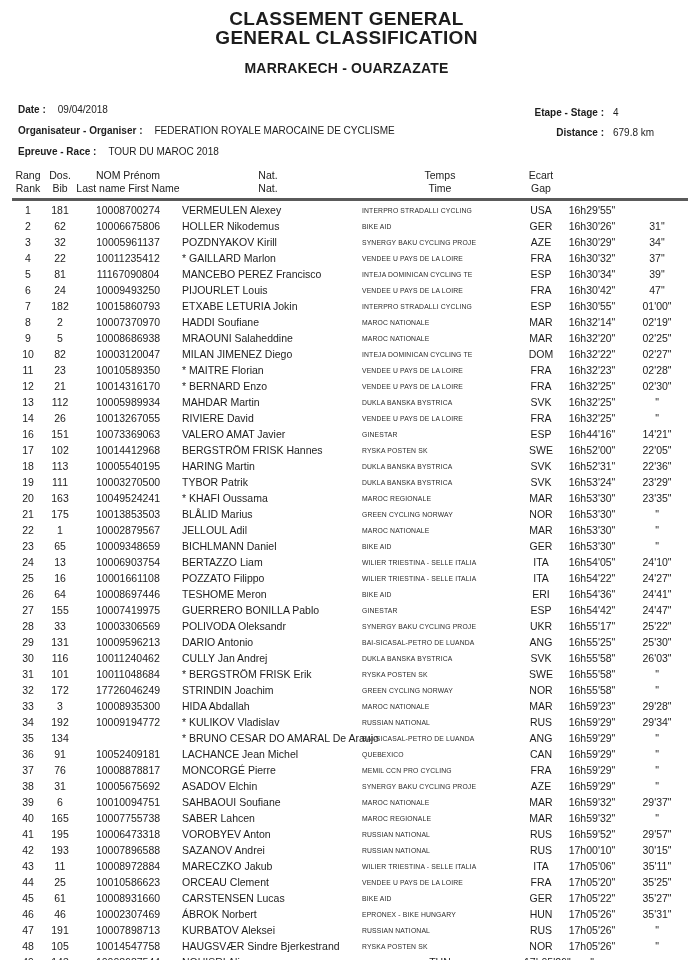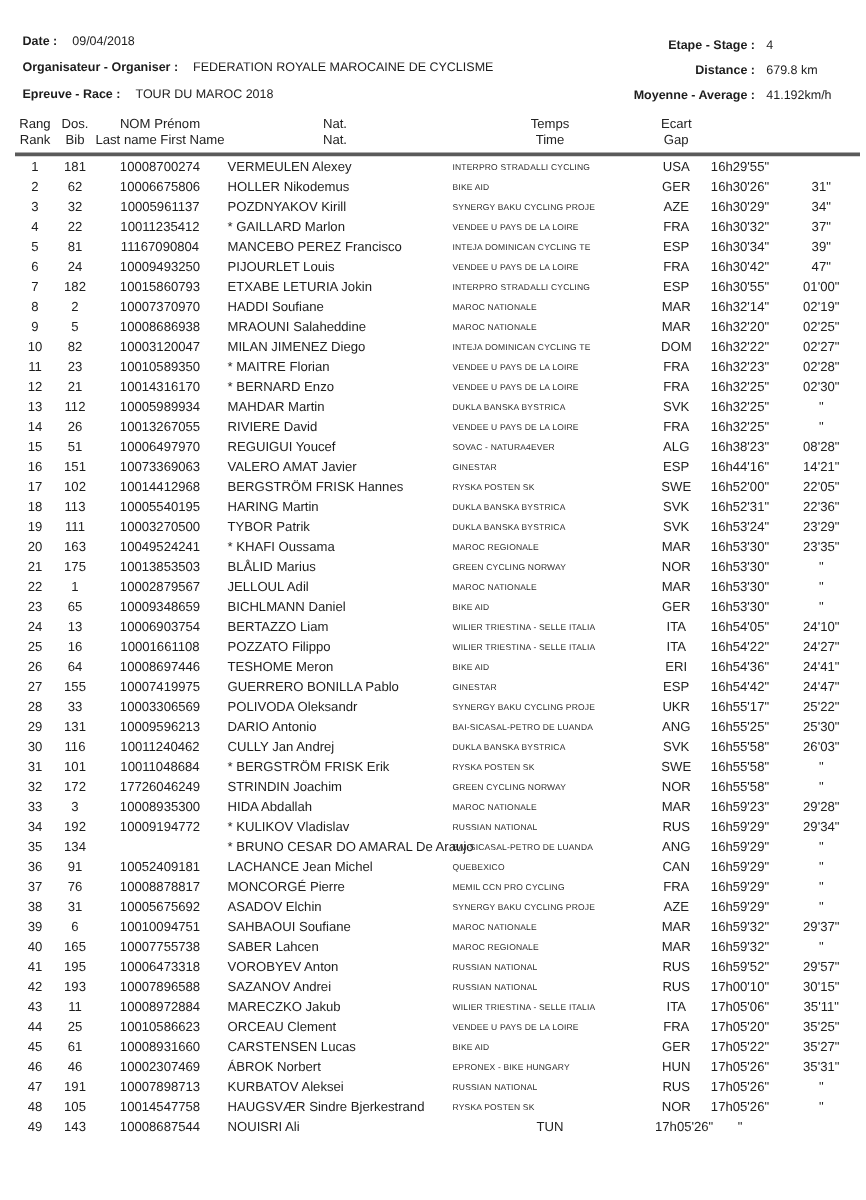--- a/index.html
+++ b/index.html
@@ -26,20 +26,25 @@
   .td{font-size:10.5px;color:#1d1d1d;white-space:nowrap;}
   .td-rank,.td-bib,.td-uci,.td-nat,.td-time,.td-gap{text-align:center;}
   .td-name{text-align:left;padding-left:2px;overflow:visible;}
   .td-team{text-align:left;padding-left:6px;font-size:6.8px;letter-spacing:0.15px;color:#2a2a2a;}
 </style>
 </head>
 <body>
 
 <div class="page">
 
+  <div class="titles">
+    <div class="title-line">CLASSEMENT GENERAL</div>
+    <div class="title-line">GENERAL CLASSIFICATION</div>
+    <div class="subtitle">MARRAKECH - OUARZAZATE</div>
+  </div>
 
   <div class="info">
     <div class="info-left">
       <div class="irow">
         <span class="lbl">Date :</span><span class="val">09/04/2018</span>
       </div>
       <div class="irow">
         <span class="lbl">Organisateur - Organiser :</span><span class="val">FEDERATION ROYALE MAROCAINE DE CYCLISME</span>
       </div>
       <div class="irow">
@@ -47,24 +52,20 @@
       </div>
     </div>
     <div class="info-right">
       <div class="irow">
         <span class="lbl">Etape - Stage :</span>
           <span class="val">4</span>
       </div>
       <div class="irow">
         <span class="lbl">Distance :</span>
           <span class="val">679.8 km</span>
-      </div>
-      <div class="irow">
-        <span class="lbl">Moyenne - Average :</span>
-          <span class="val">41.192km/h</span>
       </div>
     </div>
   </div>
 
   <div class="table">
     <div class="thead grid">
       <div class="th">
         <div>Rang</div>
         <div>Rank</div>
       </div>
@@ -225,30 +226,20 @@
           <div class="td td-rank">14</div>
           <div class="td td-bib">26</div>
           <div class="td td-uci">10013267055</div>
           <div class="td td-name">RIVIERE David</div>
           <div class="td td-team">VENDEE U PAYS DE LA LOIRE</div>
           <div class="td td-nat">FRA</div>
           <div class="td td-time">16h32'25"</div>
           <div class="td td-gap">"</div>
         </div>
         <div class="tr grid">
-          <div class="td td-rank">15</div>
-          <div class="td td-bib">51</div>
-          <div class="td td-uci">10006497970</div>
-          <div class="td td-name">REGUIGUI Youcef</div>
-          <div class="td td-team">SOVAC - NATURA4EVER</div>
-          <div class="td td-nat">ALG</div>
-          <div class="td td-time">16h38'23"</div>
-          <div class="td td-gap">08'28"</div>
-        </div>
-        <div class="tr grid">
           <div class="td td-rank">16</div>
           <div class="td td-bib">151</div>
           <div class="td td-uci">10073369063</div>
           <div class="td td-name">VALERO AMAT Javier</div>
           <div class="td td-team">GINESTAR</div>
           <div class="td td-nat">ESP</div>
           <div class="td td-time">16h44'16"</div>
           <div class="td td-gap">14'21"</div>
         </div>
         <div class="tr grid">

